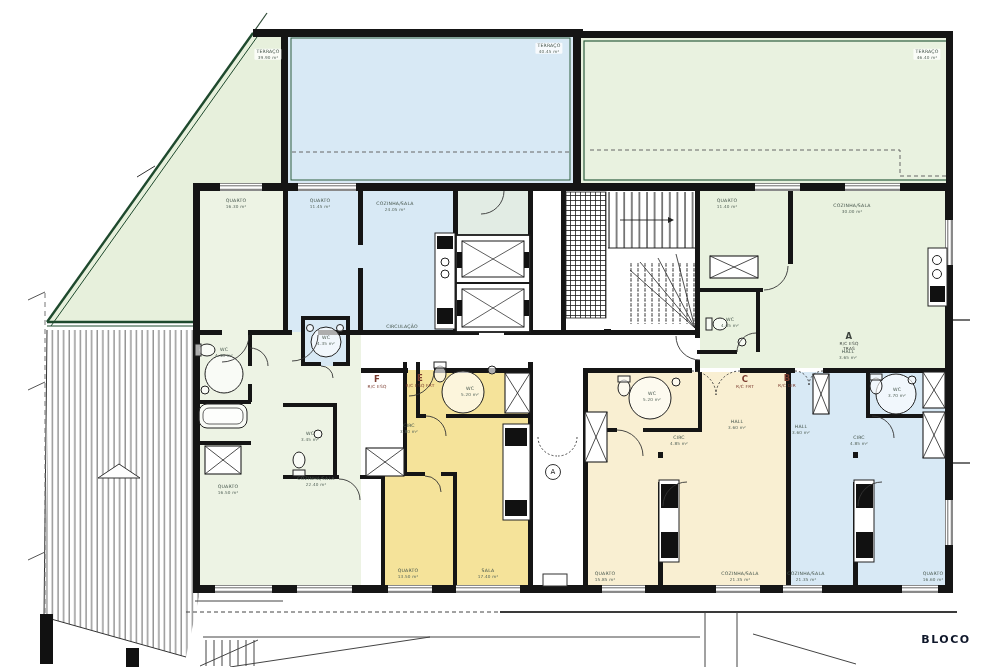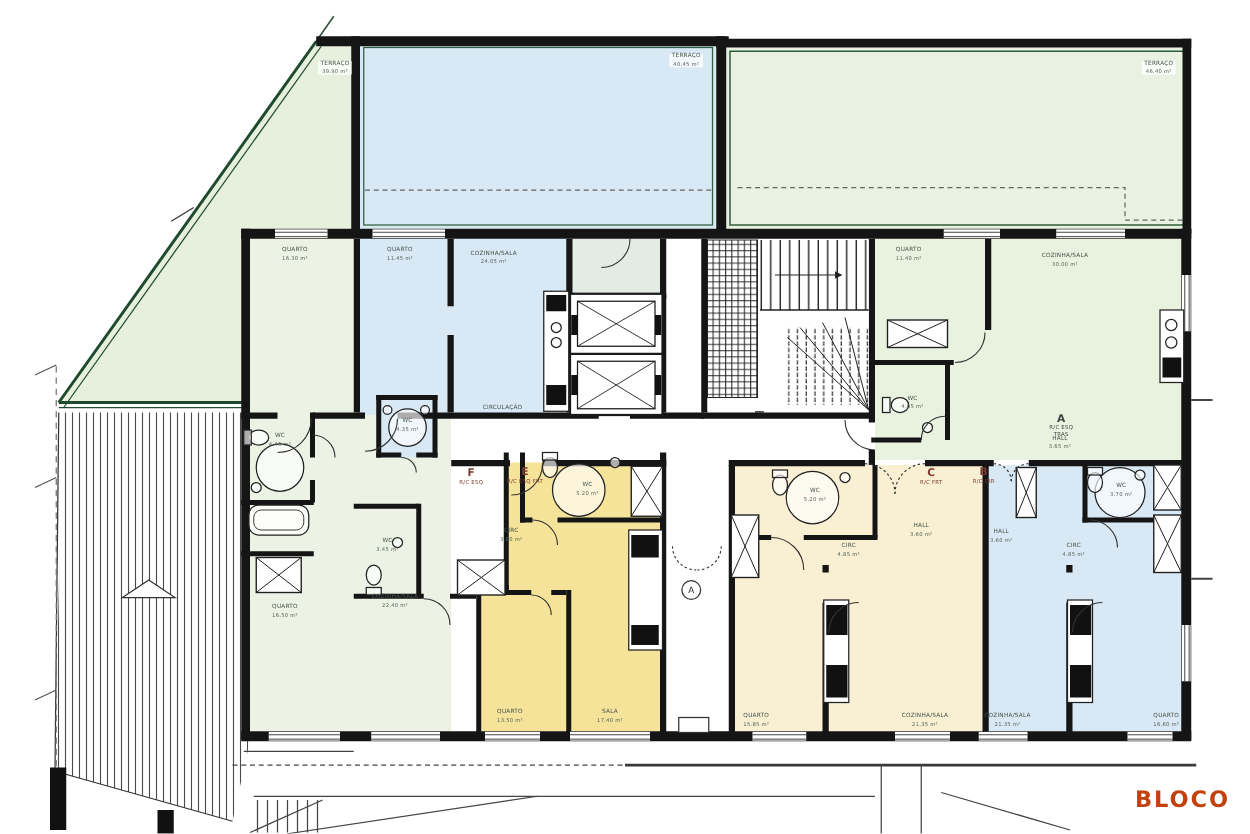--- a/index.html
+++ b/index.html
@@ -10,21 +10,21 @@
   .lbl{position:absolute;transform:translate(-50%,-50%);text-align:center;white-space:nowrap;
        font-size:4.6px;line-height:1.2;color:#44544a;letter-spacing:.2px;}
   .lbl .l2,.lbl .l3{font-size:4.2px;color:#56655b;}
   .lbl.chip{background:rgba(255,255,255,.78);padding:0 2px;border-radius:1px;}
   .lbl.unit .l1{font-size:8.5px;font-weight:700;color:#7a3b2e;line-height:1;}
   .lbl.unit .l2,.lbl.unit .l3{font-size:4.3px;color:#7a3b2e;}
   .lbl.unit.dark .l1,.lbl.unit.dark .l2,.lbl.unit.dark .l3{color:#3d443e;}
   .lbl.marker{width:14px;height:14px;border:1.2px solid #333;border-radius:50%;background:#fff;
        display:flex;align-items:center;justify-content:center;}
   .lbl.marker .l1{font-size:7px;color:#222;}
-  .lbl.bloco .l1{font-size:18px;font-weight:600;color:#c2410c;letter-spacing:1.5px;margin-left:36px;}
+  .lbl.bloco .l1{font-size:11px;font-weight:600;color:#0f172a;letter-spacing:1.5px;margin-left:36px;}
 </style>
 </head>
 <body>
 
 <div id="plan">
   <svg id="svg-layer" width="1000" height="667" viewBox="0 0 1000 667" xmlns="http://www.w3.org/2000/svg">
     <defs>
       <pattern id="hv" width="5.6" height="12" patternUnits="userSpaceOnUse">
         <path d="M2 0V12" stroke="#4a4a4a" stroke-width="0.9"></path>
       </pattern>

